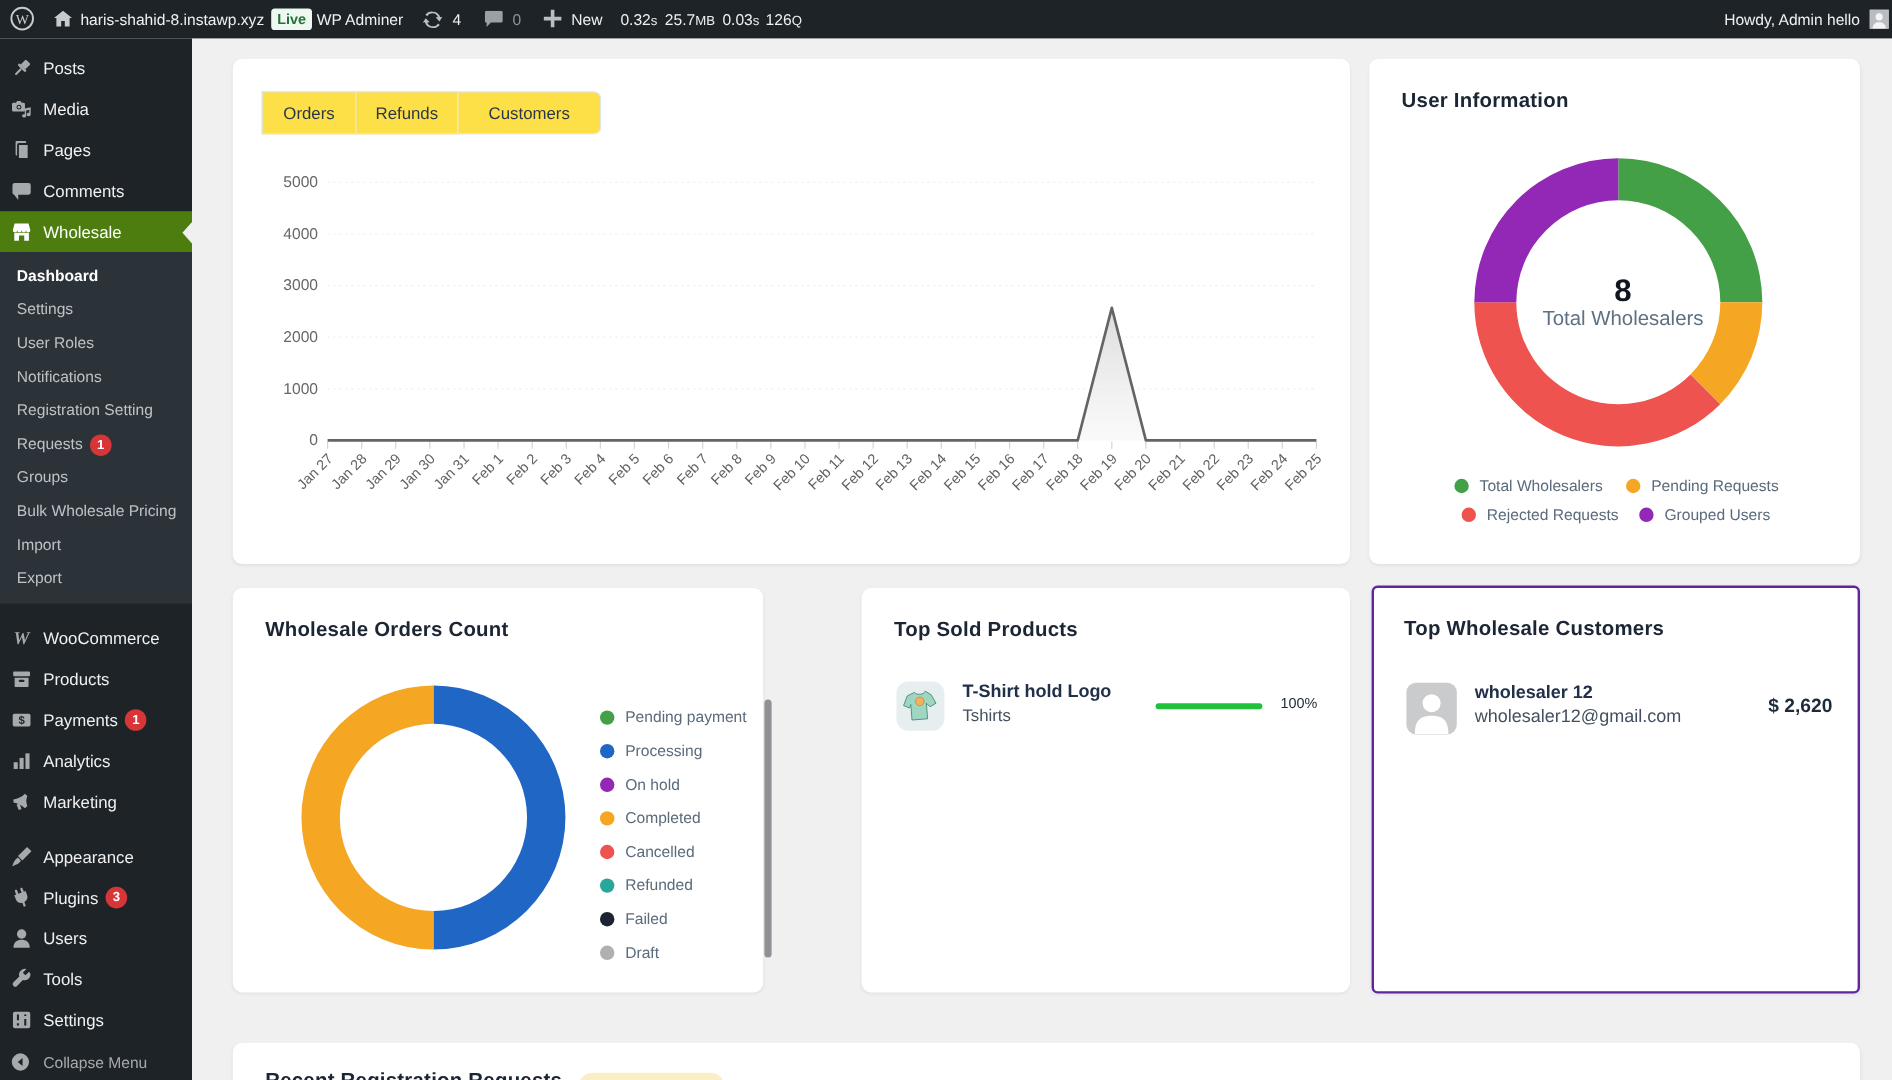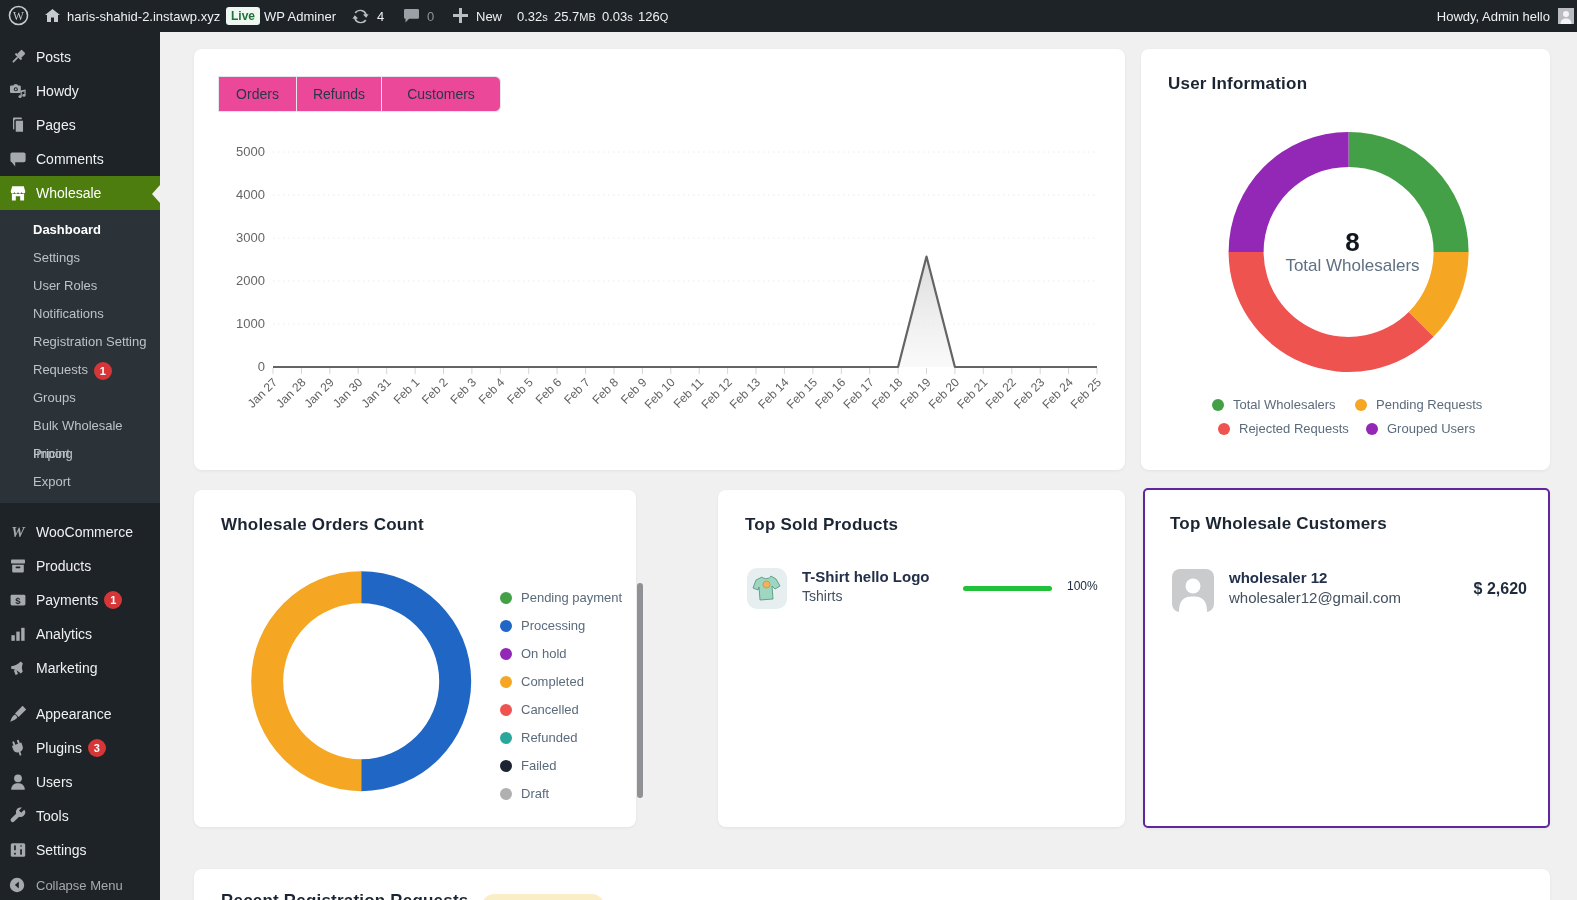--- a/index.html
+++ b/index.html
@@ -10,31 +10,31 @@
   .livebadge { background:#eef8f0; color:#20713a; font-weight:bold; font-size:12px; padding:2px 5px; border-radius:3px; }
   #abar .r { position:absolute; right:0; top:0; height:32px; display:flex; align-items:center; padding-right:3px; }
   .avatar16 { width:16px; height:16px; background:#cdd1d4; margin-left:8px; display:flex; align-items:flex-end; justify-content:center; overflow:hidden; }
   
   #sidebar { position:absolute; left:0; top:32px; width:160px; height:868px; background:#1d2327; z-index:40; }
   .mi { position:absolute; left:0; width:160px; height:34px; display:flex; align-items:center; color:#f0f0f1; font-size:14px; }
   .mi svg { position:absolute; left:8px; top:50%; transform:translateY(-50%); }
   .mi .lbl { margin-left:36px; }
   .mi.active { background:#4d7c0f; color:#fff; }
   .subwrap { position:absolute; left:0; top:178px; width:160px; height:293px; background:#2c3338; }
-  .smi { position:absolute; left:0; width:160px; height:28px; line-height:28px; padding-left:33px; color:#bdc2c7; font-size:13px; }
+  .smi { position:absolute; left:0; width:160px; height:28px; line-height:28px; padding-left:14px; color:#bdc2c7; font-size:13px; }
   .smi.cur { color:#fff; font-weight:bold; }
   .rbadge { display:inline-block; min-width:18px; height:18px; line-height:18px; border-radius:50%; background:#d63638; color:#fff; font-size:11px; font-weight:bold; text-align:center; vertical-align:middle; margin-left:6px; }
   .arrowin { position:absolute; left:152px; top:185px; width:0; height:0; border-top:9px solid transparent; border-bottom:9px solid transparent; border-right:8px solid #f0f0f1; z-index:45; }
   
   #content { position:absolute; left:160px; top:0; width:1417px; height:900px; }
   .card { position:absolute; background:#fff; border-radius:8px; box-shadow:0 1px 3px rgba(16,24,40,.06); }
   .ctitle { position:absolute; left:27px; top:25px; font-size:17px; font-weight:bold; color:#1b2533; letter-spacing:.2px; }
   
   .tabs { position:absolute; left:25px; top:27px; display:flex; height:36px; }
-  .tab { display:flex; align-items:center; justify-content:center; border:1px solid #e3e6ea; background:#ec4899; color:#2b3648; font-size:14px; margin-left:-1px; }
+  .tab { display:flex; align-items:center; justify-content:center; border:1px solid #e3e6ea; background:#fde047; color:#2b3648; font-size:14px; margin-left:-1px; }
   .tab.first { border-radius:6px 0 0 6px; margin-left:0; }
   .tab.last { border-radius:0 6px 6px 0; }
   .tab.active { background:#f0f0f1; }
   
   .lgi { position:absolute; display:flex; align-items:center; font-size:13px; color:#5b6b7c; white-space:nowrap; }
   .dot { width:12px; height:12px; border-radius:50%; margin-right:9px; flex:0 0 auto; }
 </style>
 </head>
 <body>
   <div id="content">
@@ -162,21 +162,21 @@
     </div>
 
     <div class="card" id="soldcard" style="left:558px; top:490px; width:407px; height:337px;">
       <div class="ctitle">Top Sold Products</div>
       <div style="position:absolute; left:29px; top:78px; width:40px; height:41px; border-radius:10px; background:#e7eef0;">
         <svg width="40" height="41" viewBox="0 0 40 41">
           <path d="M15 9 L9 12 L6 20 L11 22 L12 19 L13 32 L26 31 L25 18 L28 21 L33 18 L29 11 L24 8 C23 11 17 11.5 15 9 Z" fill="#9fd6c2" stroke="#4d8f7a" stroke-width="0.8"></path>
           <circle cx="19.5" cy="16.5" r="3.6" fill="#f0b35c" stroke="#c98d3a" stroke-width="0.7"></circle>
         </svg>
       </div>
-      <div style="position:absolute; left:84px; top:78px; font-size:15px; font-weight:bold; color:#22304a;">T-Shirt hello Logo</div>
+      <div style="position:absolute; left:84px; top:78px; font-size:15px; font-weight:bold; color:#22304a;">T-Shirt hold Logo</div>
       <div style="position:absolute; left:84px; top:98px; font-size:14px; color:#43505f;">Tshirts</div>
       <div style="position:absolute; left:245px; top:96px; width:89px; height:5px; border-radius:3px; background:#22c13c;"></div>
       <div style="position:absolute; left:349px; top:89px; font-size:12px; color:#202c3f;">100%</div>
     </div>
 
     <div class="card" id="custcard" style="left:983px; top:488px; width:407px; height:340px; border:2px solid #62259d; border-radius:5px;">
       <div class="ctitle" style="left:25px; top:24px;">Top Wholesale Customers</div>
       <div style="position:absolute; left:27px; top:79px; width:42px; height:43px; border-radius:8px; background:#c9cbcd; overflow:hidden;">
         <svg width="42" height="43" viewBox="0 0 42 43">
           <circle cx="21" cy="17" r="7.5" fill="#fff"></circle>
@@ -205,21 +205,21 @@
       <span class="lbl">Posts</span>
     </div>
     <div class="mi" style="top:42px;">
       <svg width="20" height="20" viewBox="0 0 20 20">
         <path d="M5.4 4.6 L6.2 3.2 h3 l0.8 1.4 h1.6 a1.2 1.2 0 0 1 1.2 1.2 v5 a1.2 1.2 0 0 1 -1.2 1.2 h-8.4 a1.2 1.2 0 0 1 -1.2 -1.2 v-5 a1.2 1.2 0 0 1 1.2 -1.2 z" fill="#a7aaad"></path>
         <circle cx="7.8" cy="8.3" r="2" fill="#1d2327"></circle>
         <circle cx="7.8" cy="8.3" r="1.1" fill="#a7aaad"></circle>
         <path d="M12.6 9.4 l5 -1 v1.8 l-3.8 0.8 v4.6 a1.7 1.4 0 1 1 -1.2 -1.35 z" fill="#a7aaad"></path>
         <path d="M17.6 10 v4.4 a1.7 1.4 0 1 1 -1.2 -1.35 l0 -2.75 z" fill="#a7aaad"></path>
       </svg>
-      <span class="lbl">Howdy</span>
+      <span class="lbl">Media</span>
     </div>
     <div class="mi" style="top:76px;">
       <svg width="20" height="20" viewBox="0 0 20 20">
         <rect x="5" y="2.5" width="8.8" height="12" rx="0.8" fill="#a7aaad"></rect>
         <rect x="7" y="5" width="8.8" height="12.5" rx="0.8" fill="#a7aaad" stroke="#1d2327" stroke-width="1.5"></rect>
       </svg>
       <span class="lbl">Pages</span>
     </div>
     <div class="mi" style="top:110px;">
       <svg width="20" height="20" viewBox="0 0 20 20">
@@ -340,21 +340,21 @@
   </div>
   <div class="arrowin"></div>
   <div id="abar">
     <svg width="21" height="21" viewBox="0 0 20 20" style="position:absolute;left:8px;top:5px;">
       <circle cx="10" cy="10" r="8.6" fill="none" stroke="#c8cbce" stroke-width="1.5"></circle>
       <text x="10" y="14" text-anchor="middle" font-size="11" fill="#c8cbce" font-family="Liberation Serif, serif">W</text>
     </svg>
     <svg width="15" height="14" viewBox="0 0 15 14" style="position:absolute;left:45px;top:9px;">
       <path d="M7.5 0 L15 6 H13 V13 H9 V8.5 H6 V13 H2 V6 H0 Z" fill="#c8cbce"></path>
     </svg>
-    <span style="position:absolute;left:67px;top:9px;">haris-shahid-2.instawp.xyz</span>
+    <span style="position:absolute;left:67px;top:9px;">haris-shahid-8.instawp.xyz</span>
     <span class="livebadge" style="position:absolute;left:226px;top:7px;">Live</span>
     <span style="position:absolute;left:264px;top:9px;">WP Adminer</span>
     <svg width="17" height="17" viewBox="0 0 20 20" style="position:absolute;left:352px;top:8px;">
       <path d="M10 2 a8 8 0 0 1 7.6 5.6 l2 -0.6 -2.8 4.6 -3.8 -3.8 2.2 -0.6 A6 6 0 0 0 4.6 6.4 L3 5 A8 8 0 0 1 10 2 Z" fill="#b9bec3"></path>
       <path d="M10 18 a8 8 0 0 1 -7.6 -5.6 l-2 0.6 2.8 -4.6 3.8 3.8 -2.2 0.6 a6 6 0 0 0 10.6 0.8 l1.6 1.4 a8 8 0 0 1 -7 3 z" fill="#b9bec3"></path>
     </svg>
     <span style="position:absolute;left:377px;top:9px;">4</span>
     <svg width="15" height="14" viewBox="0 0 15 14" style="position:absolute;left:404px;top:9px;">
       <path d="M1.4 0 h12.2 a1.4 1.4 0 0 1 1.4 1.4 v7 a1.4 1.4 0 0 1 -1.4 1.4 h-8.5 l-3.6 3.6 v-3.6 h-0.1 a1.4 1.4 0 0 1 -1.4 -1.4 v-7 a1.4 1.4 0 0 1 1.4 -1.4 z" fill="#9aa0a6"></path>
     </svg>

